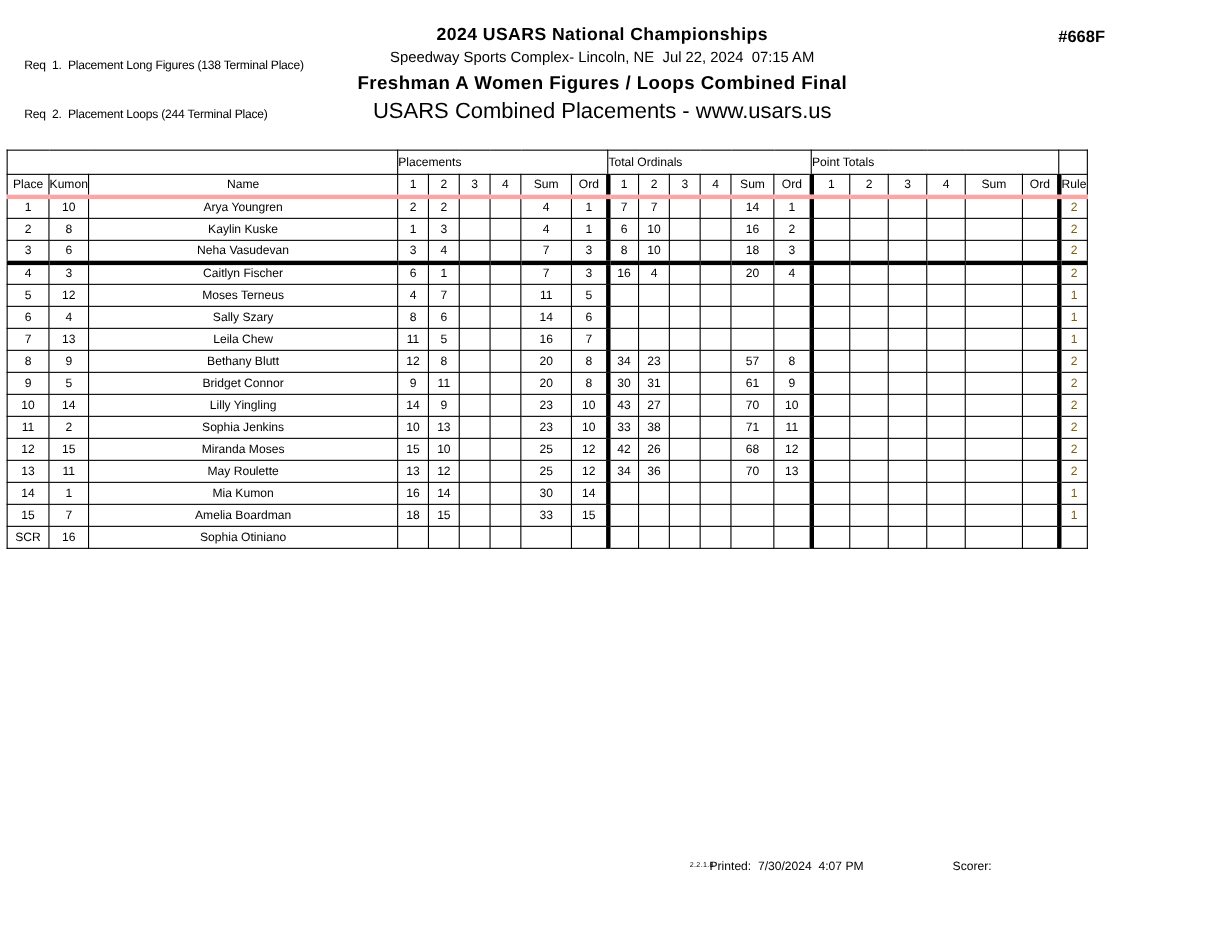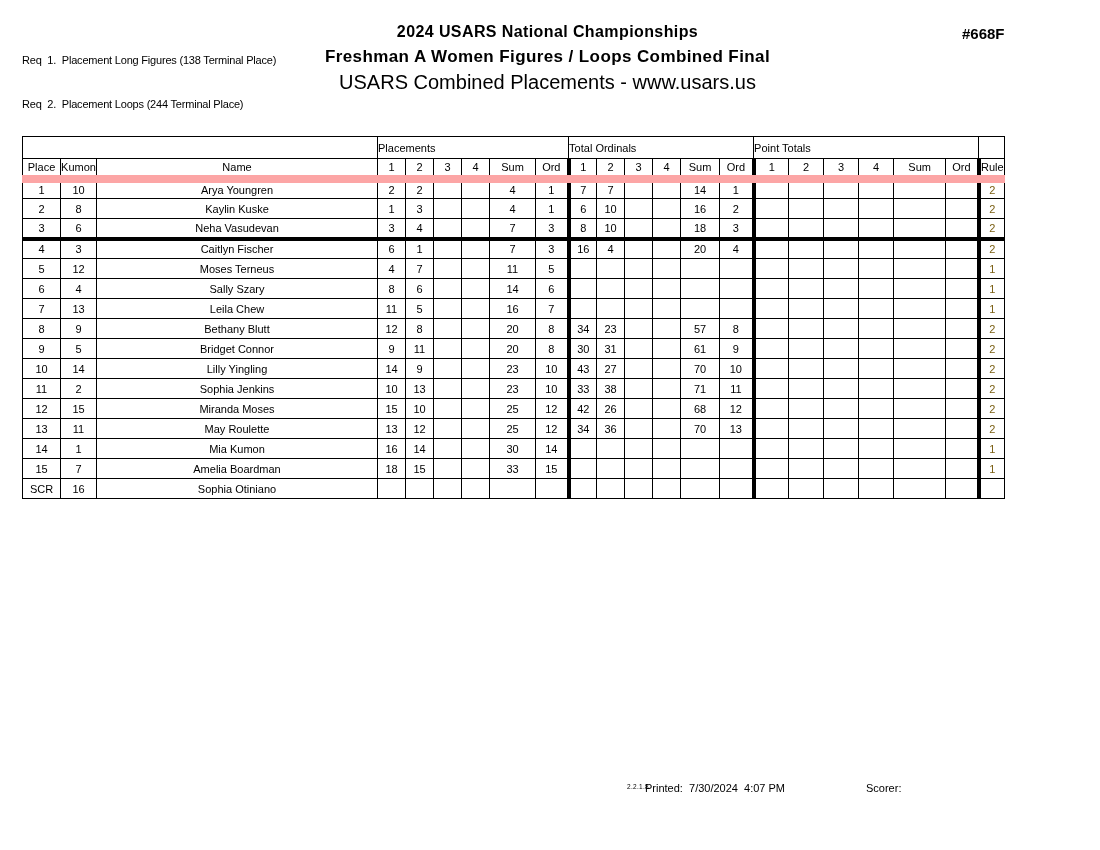--- a/index.html
+++ b/index.html
@@ -24,58 +24,59 @@
   .h-title   { font-size: 16px;  font-weight: bold; letter-spacing: 0.4px; line-height: 19px; }
   .h-venue   { font-size: 13.5px; line-height: 17px; margin-top: 2px; white-space: pre; }
   .h-event   { font-size: 17px;  font-weight: bold; letter-spacing: 0.4px; line-height: 21px; margin-top: 5px; }
   .h-sub     { font-size: 20px;  line-height: 18px; margin-top: 6px; }
   .doc-number {
     position: absolute; left: 962px; top: 25px;
     font-size: 15px; font-weight: bold;
   }
   
   table.results {
-    position: absolute; left: 22px; top: 136px;
+    position: absolute; left: 6px; top: 136px;
     width: 982px;
     border-collapse: collapse; table-layout: fixed;
   }
   table.results td, table.results th {
     border: 1px solid #000;
     height: 20px;
     font-size: 11px; font-weight: normal;
     padding: 0; overflow: hidden; white-space: nowrap;
     vertical-align: middle;
   }
   tr.group-row td { height: 22px; }
   td.nb { border: none; }
   td.grp { text-align: left; padding-left: 3px; }
   .c  { text-align: center; }
   .nm { text-align: center; padding-left: 5px; font-size: 11.5px; }
   .b  { font-weight: bold; font-size: 12px; }
   .ord { font-weight: bold; }
   .tl { border-left: 4px solid #000 !important; }
-  tr.hdr-row th { border-bottom: 8px solid #fca5a5; }
+  tr.hdr-row th { border-bottom: 4px solid #fca5a5; }
   tr.sep td { border-bottom: 4px solid #000; }
   td.rule-val { color: #7b6014; }
   
   .footer { position: absolute; left: 0; top: 0; width: 908px; height: 850px; pointer-events: none; }
   .f-version { position: absolute; left: 627px; top: 783px; font-size: 6.5px; letter-spacing: 0.3px; }
   .f-printed { position: absolute; left: 645px; top: 782px; font-size: 11px; white-space: pre; }
   .f-scorer  { position: absolute; left: 866px; top: 782px; font-size: 11px; }
 </style>
 </head>
 <body>
 
 <div class="req-block">
   <div>Req  1.  Placement Long Figures (138 Terminal Place)</div>
   <div>Req  2.  Placement Loops (244 Terminal Place)</div>
 </div>
 
 <div class="center-block">
   <div class="h-title">2024 USARS National Championships</div>
+  <div class="h-venue">Speedway Sports Complex- Lincoln, NE  Jul 22, 2024  07:15 AM</div>
   <div class="h-event">Freshman A Women Figures / Loops Combined Final</div>
   <div class="h-sub">USARS Combined Placements - www.usars.us</div>
 </div>
 
 <div class="doc-number">#668F</div>
 
 <table class="results">
   <colgroup>
     <col style="width:38px">
       <col style="width:36px">

